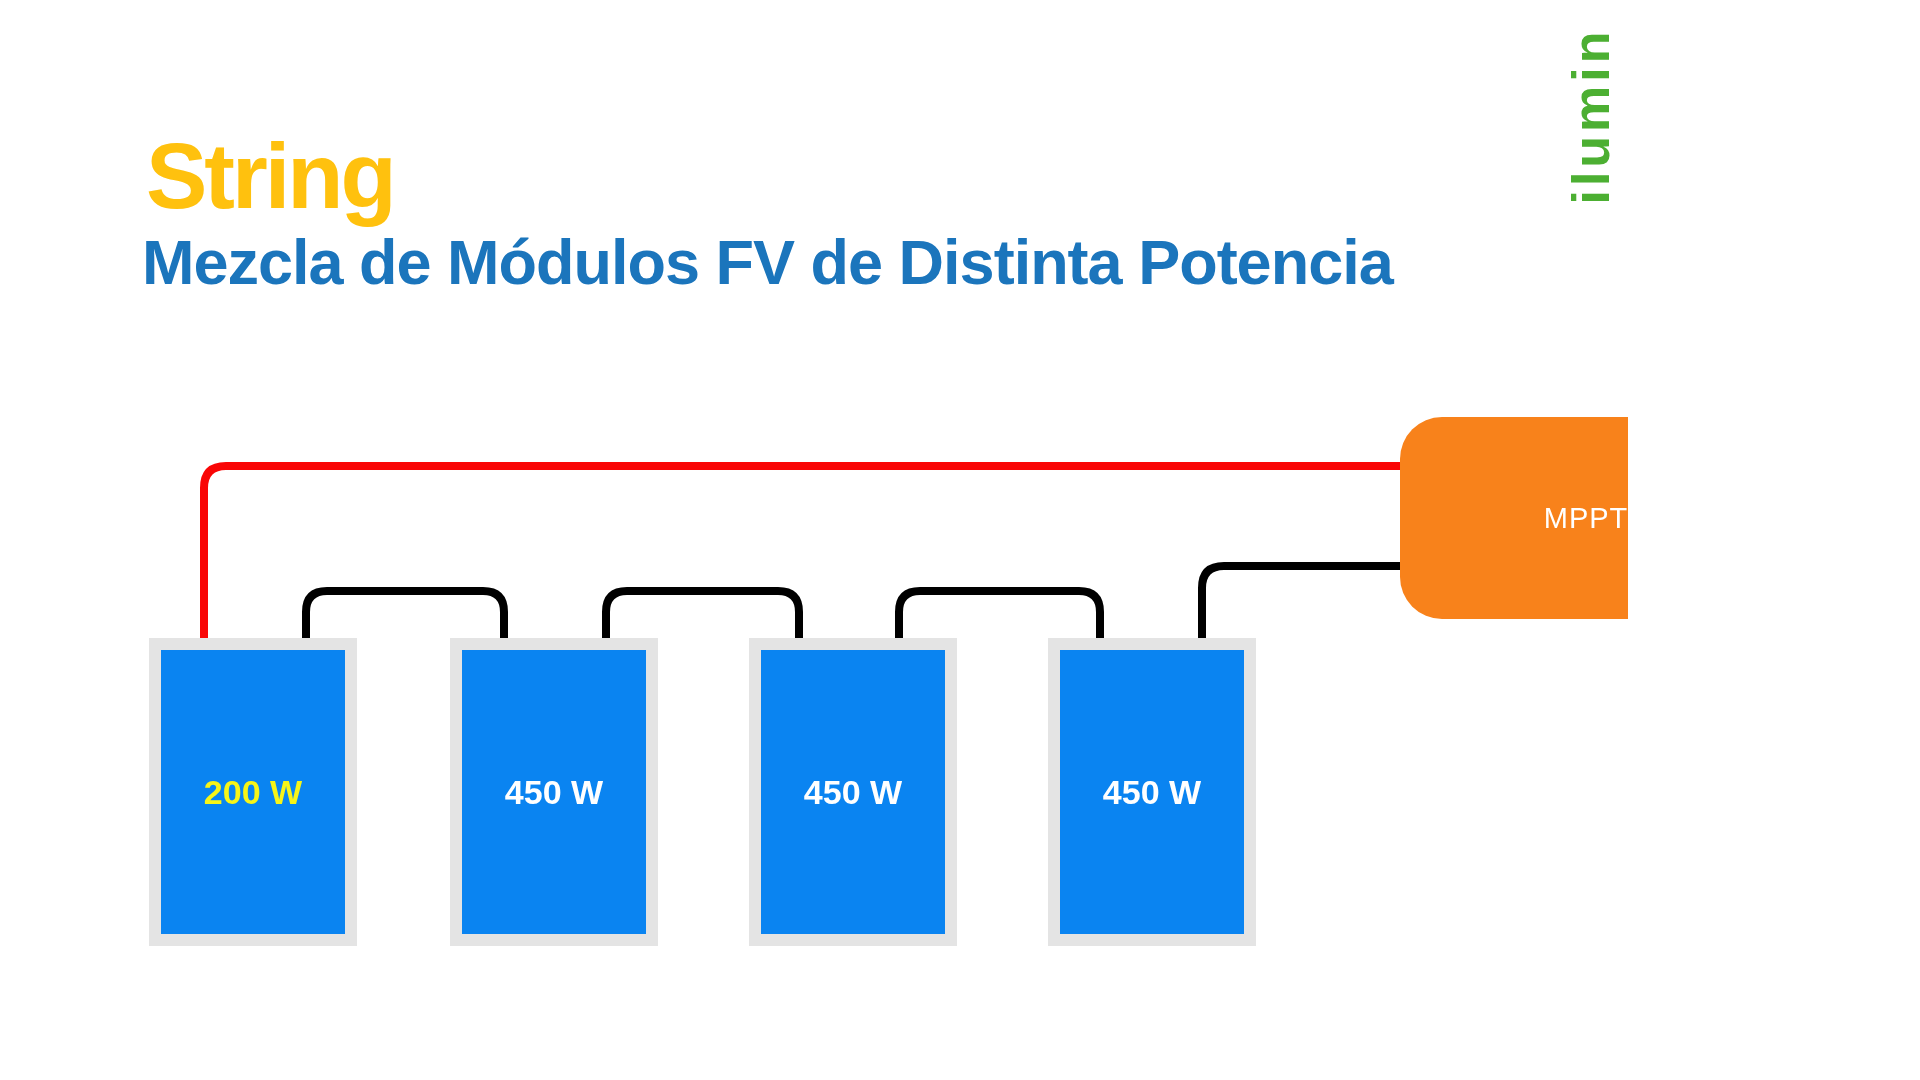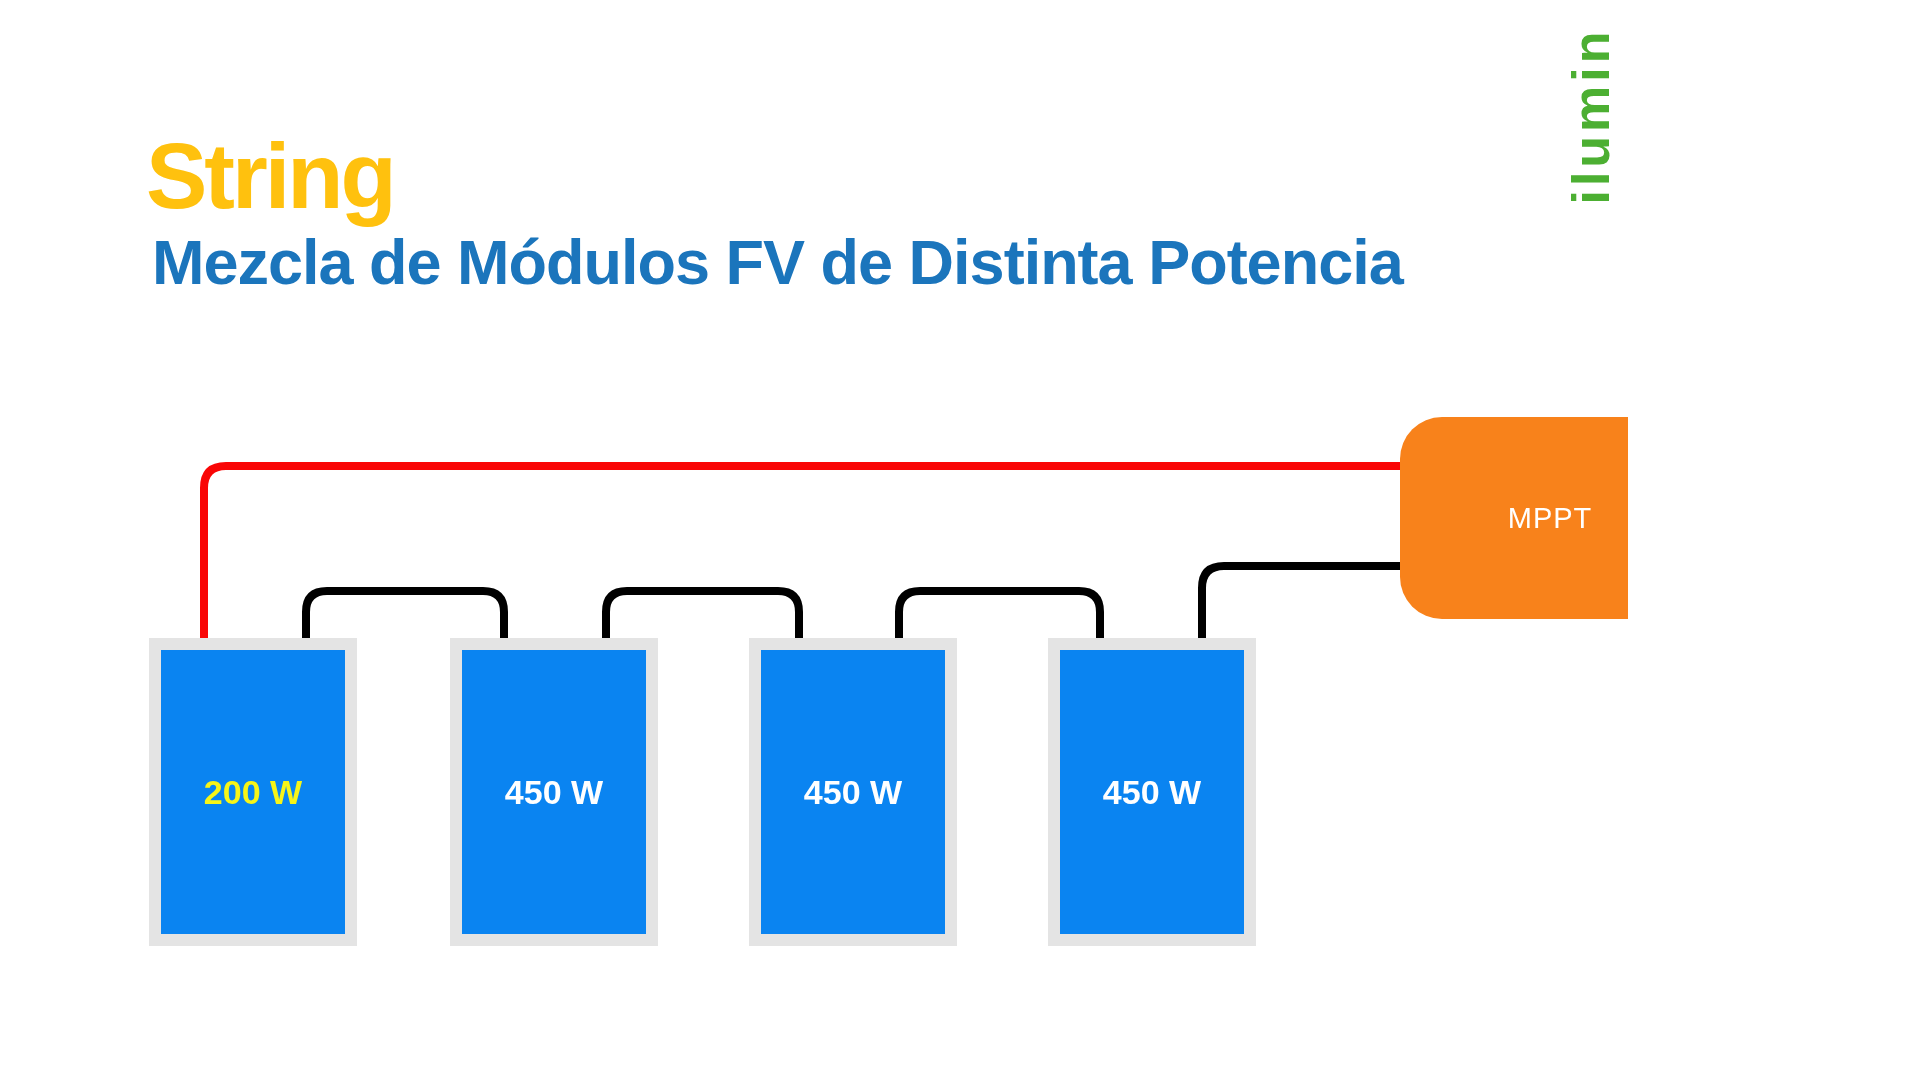--- a/index.html
+++ b/index.html
@@ -23,21 +23,21 @@
     top: 64px;
     font-size: 92px;
     line-height: 1.1;
     font-weight: bold;
     letter-spacing: -3px;
     color: #FFC10E;
     white-space: nowrap;
   }
   .subtitle {
     position: absolute;
-    left: 152px;
+    left: 142px;
     top: 176px;
     font-size: 63px;
     line-height: 1.1;
     font-weight: bold;
     letter-spacing: -1px;
     color: #1B75BC;
     white-space: nowrap;
   }
 
   
@@ -164,18 +164,18 @@
         <span class="watt" style="color: rgb(255, 255, 255);">450 W</span>
       </div>
     </div>
 
     <div class="panel panel-4">
       <div class="cell" style="background: rgb(10, 132, 241);">
         <span class="watt" style="color: rgb(255, 255, 255);">450 W</span>
       </div>
     </div>
 
-    <div class="mppt" style="background: rgb(248, 130, 27);">
+    <div class="mppt" style="background: rgb(248, 130, 27); padding-left: 36px;">
       <span style="color: rgb(255, 255, 255);">MPPT</span>
     </div>
 
   </div>
 </div>
 
 </body></html>

